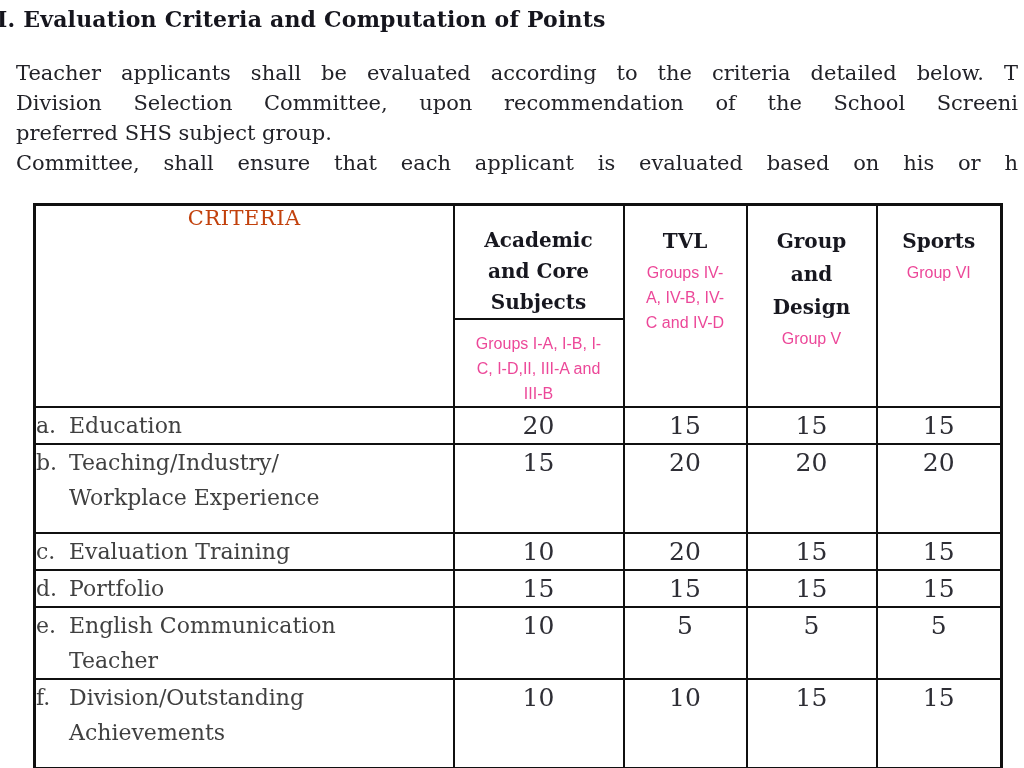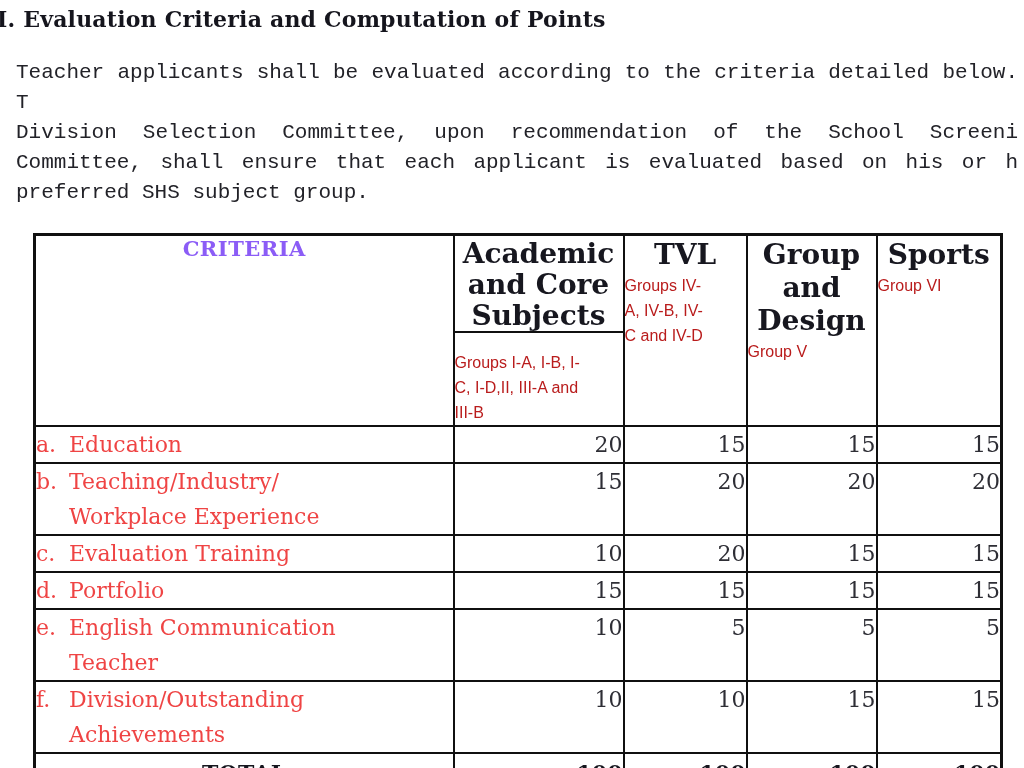--- a/index.html
+++ b/index.html
@@ -22,21 +22,20 @@
     margin: 6px 0 0 -3px;
     letter-spacing: 0.2px;
     white-space: nowrap;
   }
   .para {
     width: 1002px;
     margin: 26px 0 0 16px;
     font-size: 21px;
     line-height: 30px;
     color: #222228;
-    font-family: Liberation Mono, monospace;
   }
   .jline {
     text-align: justify;
     text-align-last: justify;
     white-space: normal;
   }
   .jline.last {
     text-align-last: left;
   }
   table.criteria {
@@ -48,79 +47,80 @@
   }
   table.criteria td {
     border: 2px solid #101010;
     vertical-align: top;
     padding: 0;
     overflow: hidden;
   }
   tr.hdr { height: 172px; }
   td.crit-hd {
     text-align: center;
-    font-weight: bold;
+    font-weight: normal;
     font-size: 21px;
-    color: #8b5cf6;
+    color: #c2410c;
     padding-top: 32px;
     letter-spacing: 0.5px;
   }
   .hd-title {
     font-weight: bold;
-    font-size: 28px;
+    font-size: 20px;
     line-height: 33px;
     text-align: center;
     white-space: pre-line;
     color: #17171f;
     padding-top: 2px;
+    margin-top: 17px;
   }
   td.academic .hd-title {
     line-height: 31px;
     height: 93px;
     padding-top: 2px;
   }
   .hd-sub {
     font-family: "Liberation Sans", sans-serif;
     font-size: 16px;
     line-height: 25px;
-    text-align: left;
+    text-align: center;
     white-space: pre-line;
-    color: #b91c1c;
+    color: #ec4899;
     padding-top: 2px;
   }
   td.academic .hd-sub {
     border-top: 2px solid #101010;
     line-height: 25px;
-    padding-top: 17px;
+    padding-top: 11px;
   }
   tr.h36 { height: 36px; }
-  tr.h73 { height: 72px; }
+  tr.h73 { height: 89px; }
   tr.h35 { height: 35px; }
   tr.h72 { height: 72px; }
   tr.total { height: 42px; }
   td.label {
     font-size: 22px;
     line-height: 35px;
-    color: #ef4444;
+    color: #404040;
     padding: 1px 6px 0 26px;
   }
   .letter {
     display: inline-block;
     width: 33px;
   }
   .lab {
     display: inline-block;
     vertical-align: top;
     white-space: pre-line;
     max-width: 340px;
   }
   td.num {
-    font-size: 22px;
+    font-size: 25px;
     line-height: 35px;
-    text-align: right;
+    text-align: center;
     color: #2e2e35;
     padding-top: 1px;
     margin-top: 27px;
   }
   tr.total td.tlabel {
     font-weight: bold;
     font-size: 22px;
     line-height: 30px;
     text-align: center;
     color: #15151d;
@@ -137,22 +137,22 @@
 </head>
 <body>
 
 <div>
 
   <div class="heading">I. Evaluation Criteria and Computation of Points</div>
 
   <div class="para">
     <div class="jline">Teacher applicants shall be evaluated according to the criteria detailed below. T</div>
     <div class="jline">Division Selection Committee, upon recommendation of the School Screeni</div>
+    <div class="jline last">preferred SHS subject group.</div>
     <div class="jline">Committee, shall ensure that each applicant is evaluated based on his or h</div>
-    <div class="jline last">preferred SHS subject group.</div>
   </div>
 
   <table class="criteria">
     <colgroup>
       <col style="width:419px">
       <col style="width:170px">
       <col style="width:123px">
       <col style="width:130px">
       <col style="width:125px">
     </colgroup>

